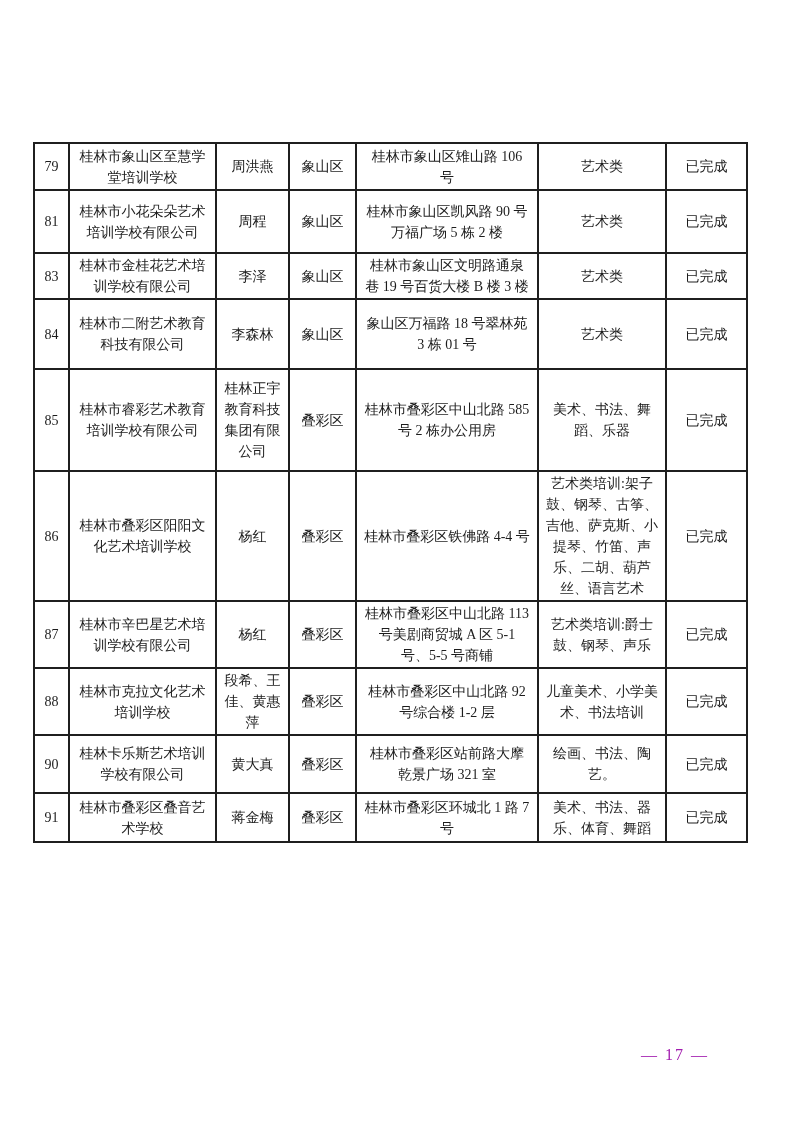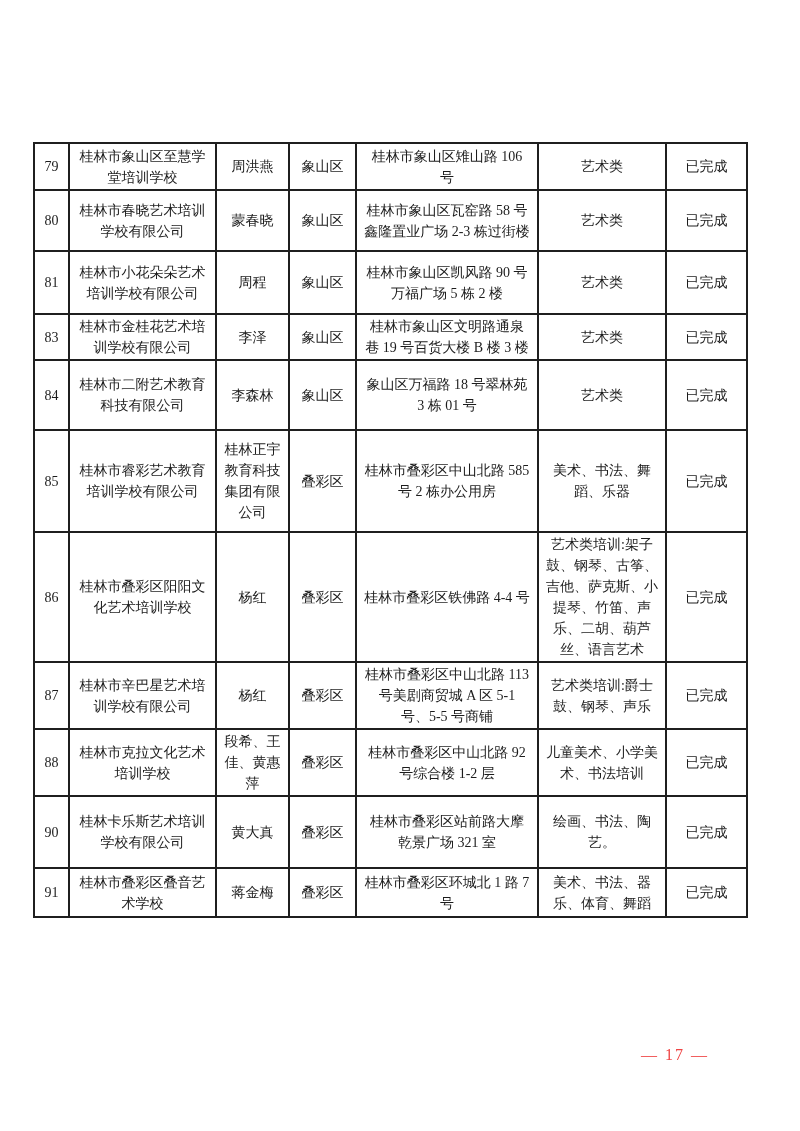--- a/index.html
+++ b/index.html
@@ -40,21 +40,21 @@
   td.col-category { padding: 1px 5px; }
   td.col-status   { padding: 1px 4px; }
   .page-number {
     position: absolute;
     left: 600px;
     top: 1046px;
     width: 150px;
     text-align: center;
     font-size: 16px;
     letter-spacing: 2px;
-    color: #ef4444;
+    color: #a21caf;
   }
 </style>
 </head>
 <body>
 
 <div class="page">
 
   <table class="reg-table">
     <colgroup>
       <col style="width:35px">
@@ -65,29 +65,20 @@
       <col style="width:128px">
       <col style="width:81px">
     </colgroup>
     <tbody>
         <tr style="height: 47px;">
       <td class="col-no">79</td>
       <td class="col-school">桂林市象山区至慧学堂培训学校</td>
       <td class="col-organizer">周洪燕</td>
       <td class="col-district">象山区</td>
       <td class="col-address">桂林市象山区雉山路 106 号</td>
-      <td class="col-category">艺术类</td>
-      <td class="col-status">已完成</td>
-    </tr>
-        <tr style="height: 61px;">
-      <td class="col-no">80</td>
-      <td class="col-school">桂林市春晓艺术培训学校有限公司</td>
-      <td class="col-organizer">蒙春晓</td>
-      <td class="col-district">象山区</td>
-      <td class="col-address">桂林市象山区瓦窑路 58 号鑫隆置业广场 2-3 栋过街楼</td>
       <td class="col-category">艺术类</td>
       <td class="col-status">已完成</td>
     </tr>
         <tr style="height: 63px;">
       <td class="col-no">81</td>
       <td class="col-school">桂林市小花朵朵艺术培训学校有限公司</td>
       <td class="col-organizer">周程</td>
       <td class="col-district">象山区</td>
       <td class="col-address">桂林市象山区凯风路 90 号万福广场 5 栋 2 楼</td>
       <td class="col-category">艺术类</td>
@@ -140,21 +131,21 @@
     </tr>
         <tr style="height: 65px;">
       <td class="col-no">88</td>
       <td class="col-school">桂林市克拉文化艺术培训学校</td>
       <td class="col-organizer">段希、王佳、黄惠萍</td>
       <td class="col-district">叠彩区</td>
       <td class="col-address">桂林市叠彩区中山北路 92 号综合楼 1-2 层</td>
       <td class="col-category">儿童美术、小学美术、书法培训</td>
       <td class="col-status">已完成</td>
     </tr>
-        <tr style="height: 72px; margin-top: 12px;">
+        <tr style="height: 58px; margin-top: 12px;">
       <td class="col-no">90</td>
       <td class="col-school">桂林卡乐斯艺术培训学校有限公司</td>
       <td class="col-organizer">黄大真</td>
       <td class="col-district">叠彩区</td>
       <td class="col-address">桂林市叠彩区站前路大摩乾景广场 321 室</td>
       <td class="col-category">绘画、书法、陶艺。</td>
       <td class="col-status">已完成</td>
     </tr>
         <tr style="height: 49px;">
       <td class="col-no">91</td>

